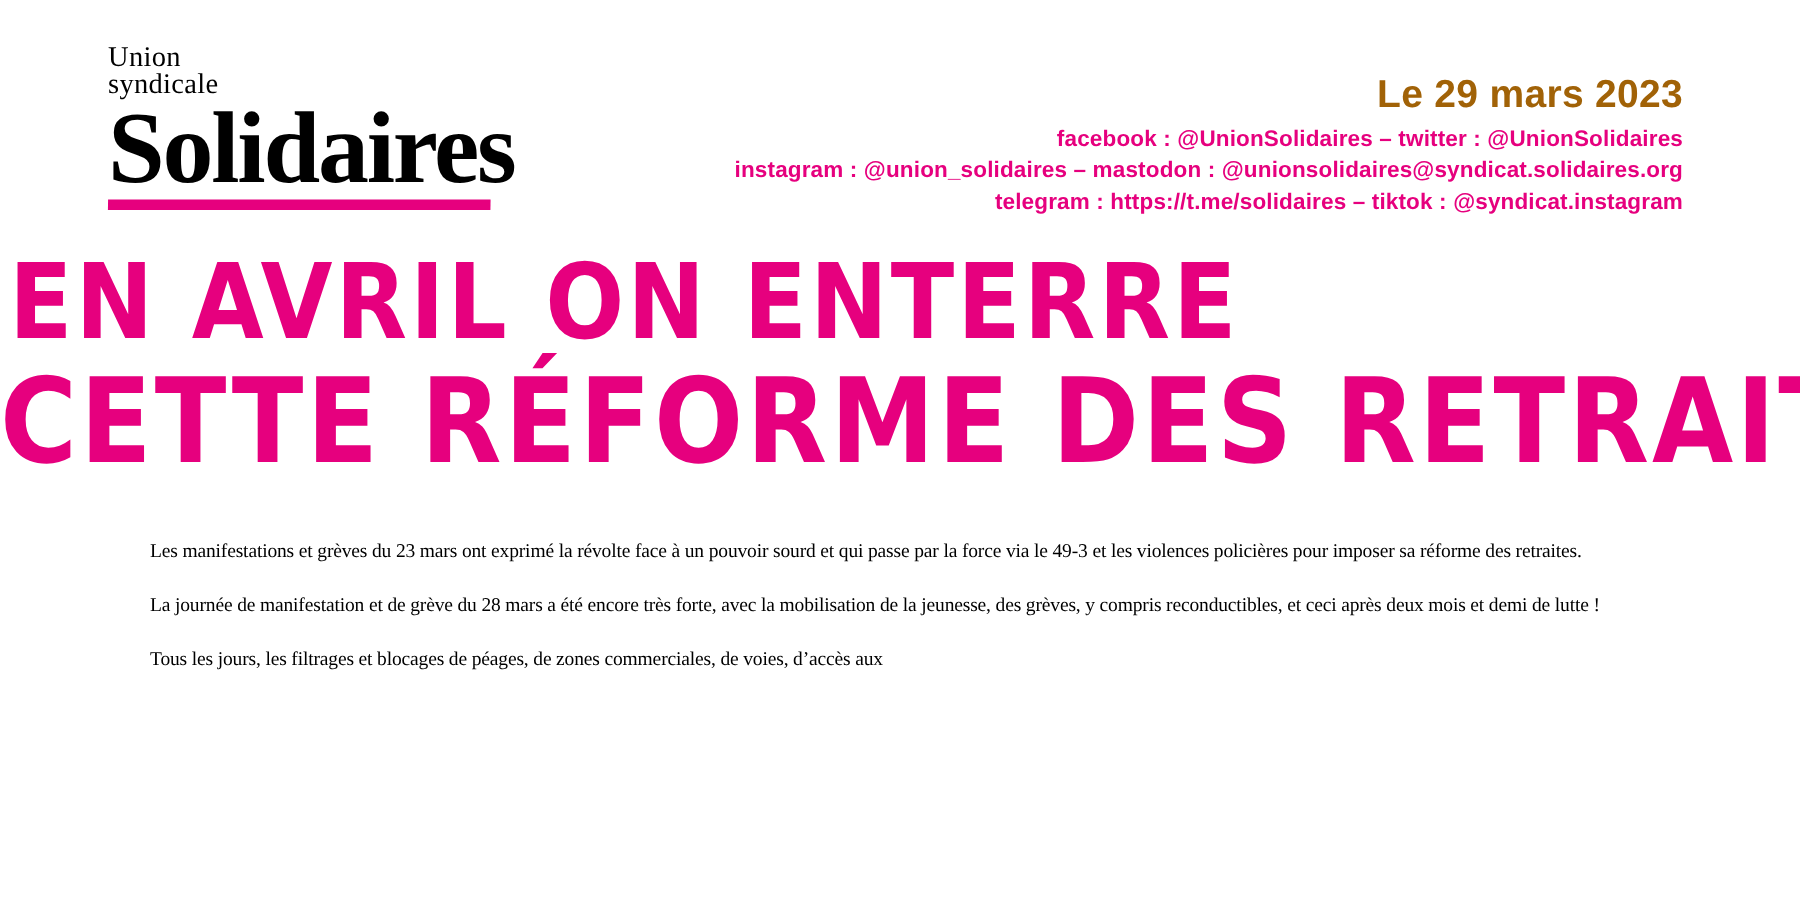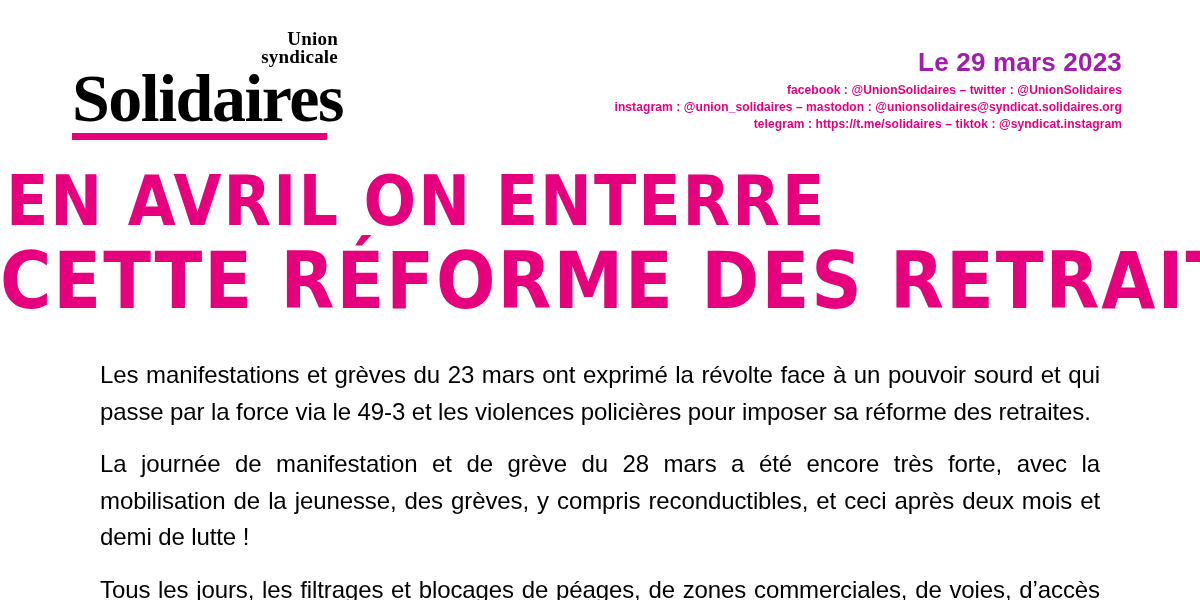--- a/index.html
+++ b/index.html
@@ -23,25 +23,25 @@
   }
 
   .logo {
     position: absolute;
     left: 72px;
     top: 30px;
     width: 270px;
   }
   .logo-union {
     font-family: "Liberation Serif", serif;
-    font-weight: bold;
+    font-weight: normal;
     font-size: 19px;
     line-height: 0.95;
     letter-spacing: 0.2px;
-    text-align: right;
+    text-align: left;
     width: 100%;
     padding-right: 4px;
     box-sizing: border-box;
   }
   .logo-union span { display: block; }
   .logo-main {
     font-family: "Liberation Serif", serif;
     font-weight: bold;
     font-size: 68px;
     letter-spacing: -1.5px;
@@ -56,31 +56,31 @@
     transform: skewX(-1deg);
   }
 
   .header-right {
     position: absolute;
     right: 78px;
     top: 48px;
     text-align: right;
   }
   .header-date {
-    color: #a21caf;
+    color: #a16207;
     font-weight: bold;
     font-size: 26px;
     line-height: 1.1;
     letter-spacing: 0.2px;
     margin-bottom: 5px;
   }
   .header-socials {
     color: #e6007e;
     font-weight: bold;
-    font-size: 12px;
+    font-size: 15px;
     line-height: 1.42;
     letter-spacing: 0.1px;
   }
   .header-socials div { white-space: nowrap; }
 
   
   .title-block {
     margin-top: 28px;
     color: #e6007e;
   }
@@ -101,22 +101,22 @@
   .title-line-2 {
     font-size: 70px;
     margin-top: 14px;
   }
 
   
   .content {
     margin: 46px 100px 0 100px;
   }
   .content p {
-    font-family: Liberation Sans, sans-serif;
-    font-size: 24px;
+    font-family: Liberation Serif, serif;
+    font-size: 13px;
     line-height: 1.52;
     margin: 0 0 16px 0;
     text-align: justify;
     text-justify: inter-word;
     letter-spacing: -0.1px;
   }
   .content p:last-child { margin-bottom: 12px; }
 </style>
 </head>
 <body>

